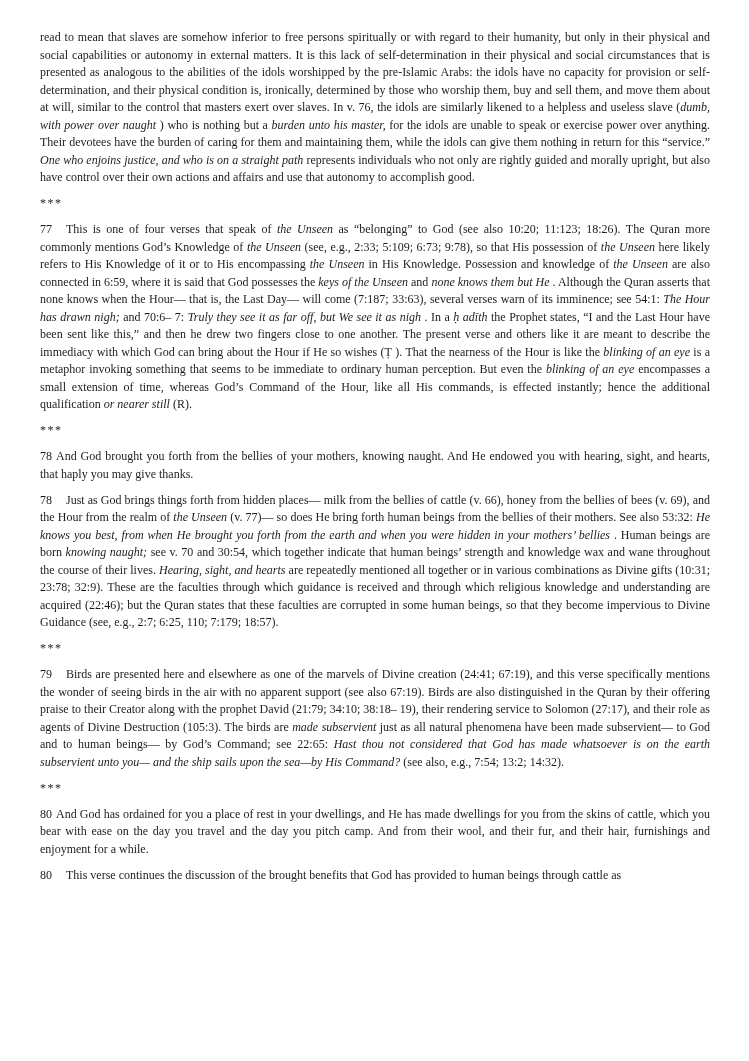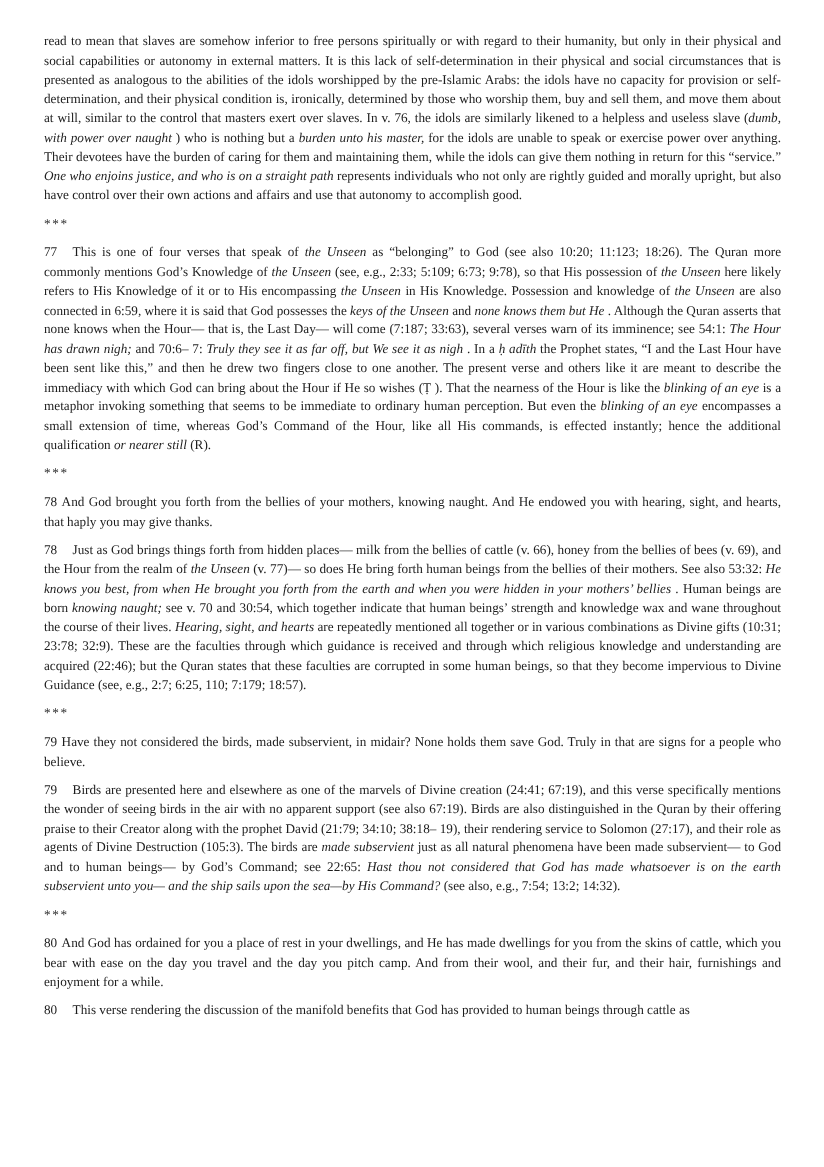--- a/index.html
+++ b/index.html
@@ -47,19 +47,18 @@
 
 <div class="page">
   <div>
       <p class="block body"><span>read to mean that slaves are somehow inferior to free persons spiritually or with regard to their humanity, but only in their physical and social capabilities or autonomy in external matters. It is this lack of self-determination in their physical and social circumstances that is presented as analogous to the abilities of the idols worshipped by the pre-Islamic Arabs: the idols have no capacity for provision or self-determination, and their physical condition is, ironically, determined by those who worship them, buy and sell them, and move them about at will, similar to the control that masters exert over slaves. In v. 76, the idols are similarly likened to a helpless and useless slave (</span><em>dumb, with power over naught</em><span> ) who is nothing but a </span><em>burden unto his master,</em><span> for the idols are unable to speak or exercise power over anything. Their devotees have the burden of caring for them and maintaining them, while the idols can give them nothing in return for this “service.” </span><em>One who enjoins justice, and who is on a straight path</em><span> represents individuals who not only are rightly guided and morally upright, but also have control over their own actions and affairs and use that autonomy to accomplish good.</span></p>
       <p class="block separator">***</p>
       <p class="block commentary"><span class="vnum">77</span><span>This is one of four verses that speak of </span><em>the Unseen</em><span> as “belonging” to God (see also 10:20; 11:123; 18:26). The Quran more commonly mentions God’s Knowledge of </span><em>the Unseen</em><span> (see, e.g., 2:33; 5:109; 6:73; 9:78), so that His possession of </span><em>the Unseen</em><span> here likely refers to His Knowledge of it or to His encompassing </span><em>the Unseen</em><span> in His Knowledge. Possession and knowledge of </span><em>the Unseen</em><span> are also connected in 6:59, where it is said that God possesses the </span><em>keys of the Unseen</em><span> and </span><em>none knows them but He</em><span> . Although the Quran asserts that none knows when the Hour— that is, the Last Day— will come (7:187; 33:63), several verses warn of its imminence; see 54:1: </span><em>The Hour has drawn nigh;</em><span> and 70:6– 7: </span><em>Truly they see it as far off, but We see it as nigh</em><span> . In a </span><em>ḥ adīth</em><span> the Prophet states, “I and the Last Hour have been sent like this,” and then he drew two fingers close to one another. The present verse and others like it are meant to describe the immediacy with which God can bring about the Hour if He so wishes (Ṭ ). That the nearness of the Hour is like the </span><em>blinking of an eye</em><span> is a metaphor invoking something that seems to be immediate to ordinary human perception. But even the </span><em>blinking of an eye</em><span> encompasses a small extension of time, whereas God’s Command of the Hour, like all His commands, is effected instantly; hence the additional qualification </span><em>or nearer still</em><span> (R).</span></p>
       <p class="block separator">***</p>
       <p class="block verse"><span class="vnum">78</span><span>And God brought you forth from the bellies of your mothers, knowing naught. And He endowed you with hearing, sight, and hearts, that haply you may give thanks.</span></p>
       <p class="block commentary"><span class="vnum">78</span><span>Just as God brings things forth from hidden places— milk from the bellies of cattle (v. 66), honey from the bellies of bees (v. 69), and the Hour from the realm of </span><em>the Unseen</em><span> (v. 77)— so does He bring forth human beings from the bellies of their mothers. See also 53:32: </span><em>He knows you best, from when He brought you forth from the earth and when you were hidden in your mothers’ bellies</em><span> . Human beings are born </span><em>knowing naught;</em><span> see v. 70 and 30:54, which together indicate that human beings’ strength and knowledge wax and wane throughout the course of their lives. </span><em>Hearing, sight, and hearts</em><span> are repeatedly mentioned all together or in various combinations as Divine gifts (10:31; 23:78; 32:9). These are the faculties through which guidance is received and through which religious knowledge and understanding are acquired (22:46); but the Quran states that these faculties are corrupted in some human beings, so that they become impervious to Divine Guidance (see, e.g., 2:7; 6:25, 110; 7:179; 18:57).</span></p>
       <p class="block separator">***</p>
-      <p class="block verse"><span class="vnum">79</span><span>Have they not considered the birds, made subservient, in midair? None holds them save God. Truly in that are signs for a people who believe.</span></p>
       <p class="block commentary"><span class="vnum">79</span><span>Birds are presented here and elsewhere as one of the marvels of Divine creation (24:41; 67:19), and this verse specifically mentions the wonder of seeing birds in the air with no apparent support (see also 67:19). Birds are also distinguished in the Quran by their offering praise to their Creator along with the prophet David (21:79; 34:10; 38:18– 19), their rendering service to Solomon (27:17), and their role as agents of Divine Destruction (105:3). The birds are </span><em>made subservient</em><span> just as all natural phenomena have been made subservient— to God and to human beings— by God’s Command; see 22:65: </span><em>Hast thou not considered that God has made whatsoever is on the earth subservient unto you— and the ship sails upon the sea—by His Command?</em><span> (see also, e.g., 7:54; 13:2; 14:32).</span></p>
       <p class="block separator">***</p>
       <p class="block verse"><span class="vnum">80</span><span>And God has ordained for you a place of rest in your dwellings, and He has made dwellings for you from the skins of cattle, which you bear with ease on the day you travel and the day you pitch camp. And from their wool, and their fur, and their hair, furnishings and enjoyment for a while.</span></p>
-      <p class="block commentary"><span class="vnum">80</span><span>This verse rendering the discussion of the manifold benefits that God has provided to human beings through cattle as</span></p>
+      <p class="block commentary"><span class="vnum">80</span><span>This verse continues the discussion of the brought benefits that God has provided to human beings through cattle as</span></p>
     </div>
 </div>
 
 </body></html>

